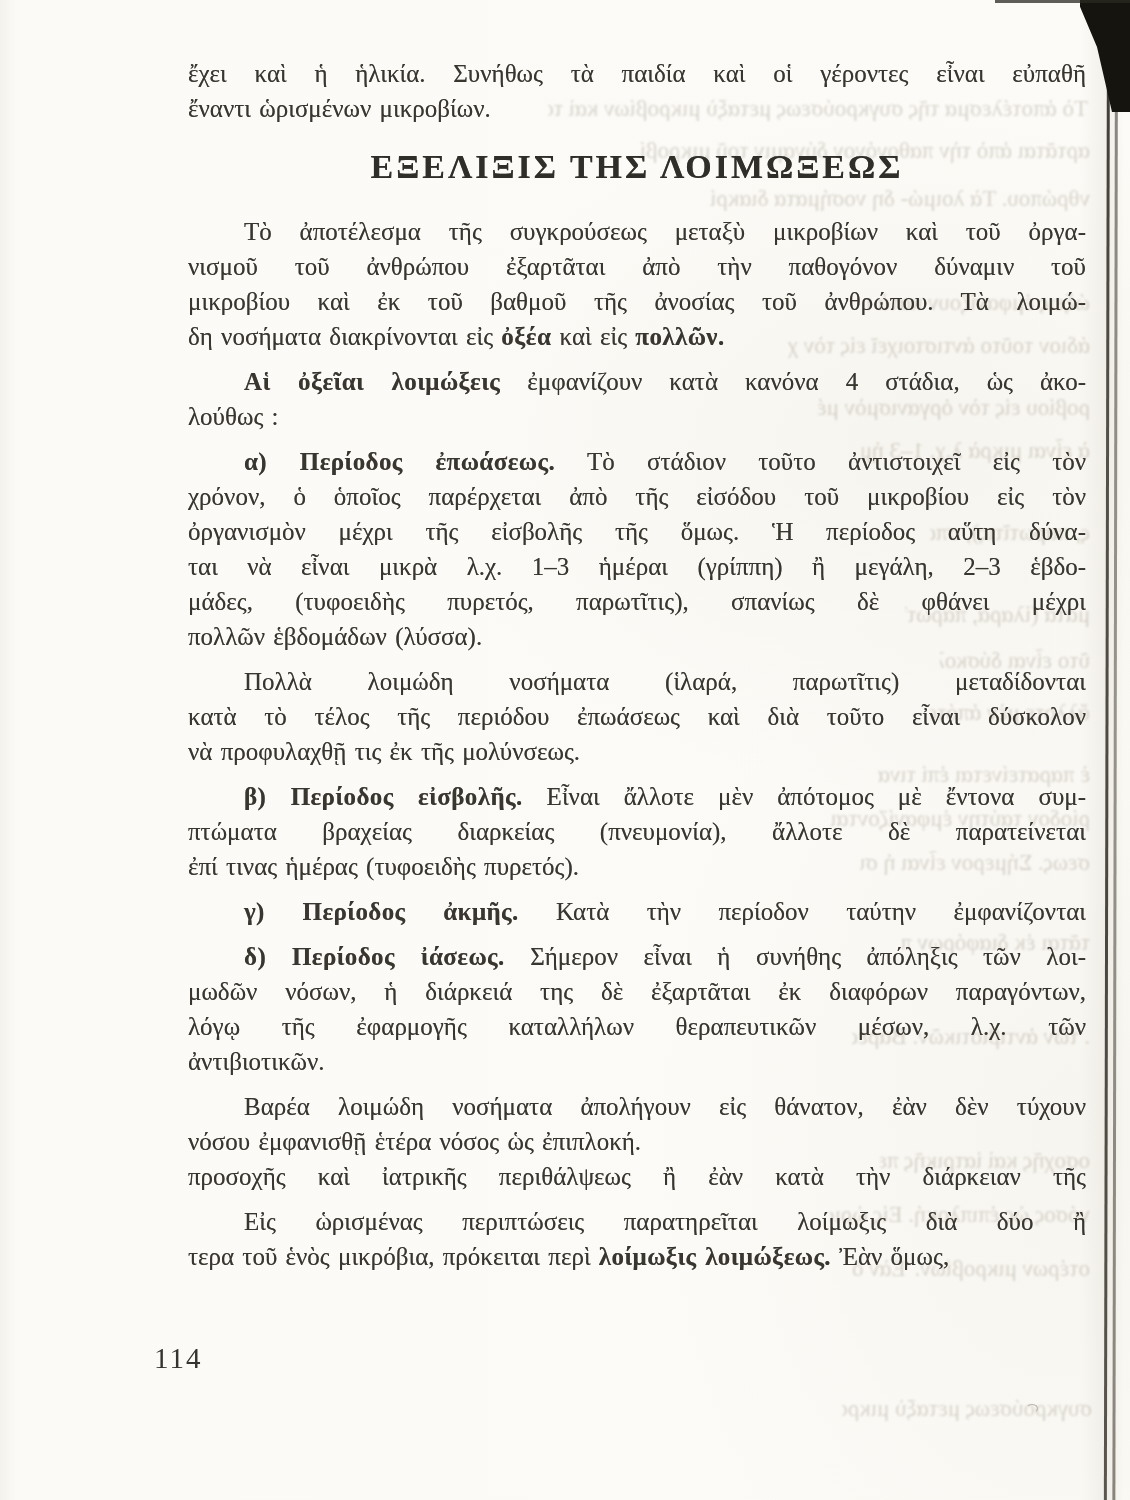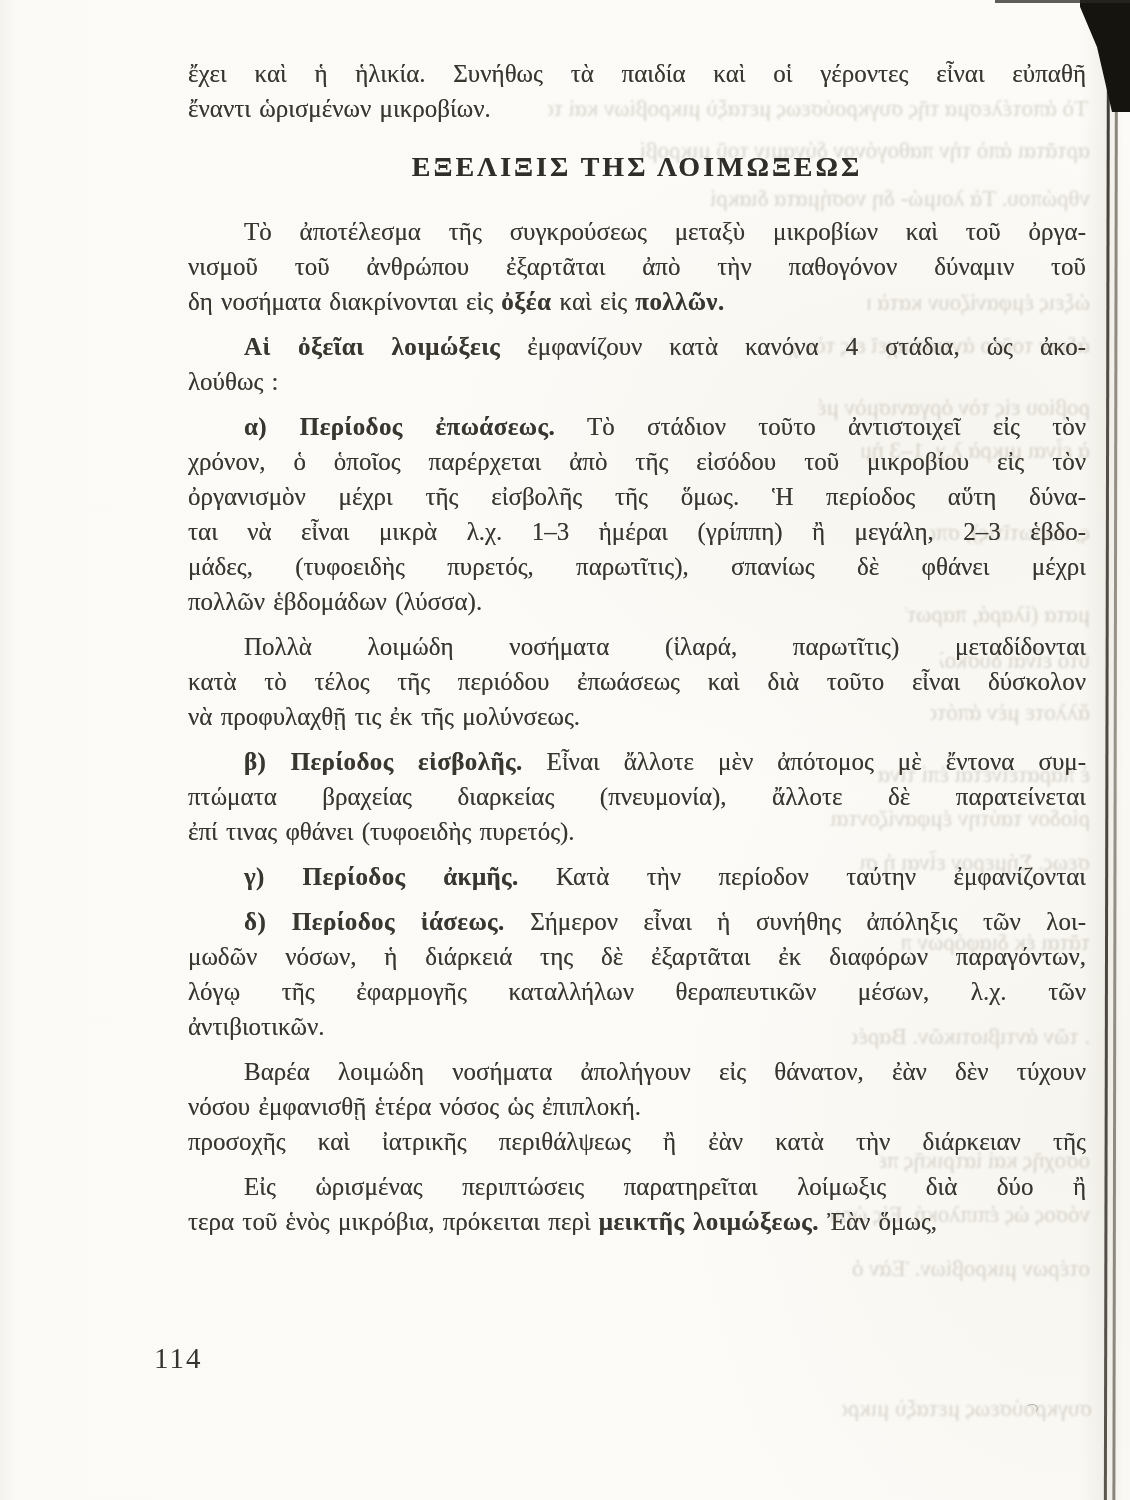--- a/index.html
+++ b/index.html
@@ -42,21 +42,21 @@
   .line.first-indent{padding-left:56px;}
   .para{margin-top:10px;}
   .para:first-child{margin-top:0;}
   #paragraphs .para:first-child{margin-top:0;}
   .para b{font-weight:bold;letter-spacing:.4px;}
 
   #section-heading{
     margin:24px 0 30px 0;
     height:34px;line-height:34px;
     text-align:center;
-    font-size:28px;font-weight:bold;letter-spacing:3px;
+    font-size:34px;font-weight:bold;letter-spacing:3px;
     color:#2f2e28;
     text-shadow:0 0 .5px rgba(47,46,40,.6);
   }
 
   #page-number{
     position:absolute;left:154px;top:1342px;z-index:2;
     font-size:29px;letter-spacing:2px;color:#35342e;
   }
 
   
@@ -118,20 +118,21 @@
         <div class="para">
           <div class="line"><span>ἔχει καὶ ἡ ἡλικία. Συνήθως τὰ παιδία καὶ οἱ γέροντες εἶναι εὐπαθῆ</span></div>
           <div class="line last"><span>ἔναντι ὡρισμένων μικροβίων.</span></div>
         </div>
       </div>
     <h1 id="section-heading">ΕΞΕΛΙΞΙΣ ΤΗΣ ΛΟΙΜΩΞΕΩΣ</h1>
     <div id="paragraphs">
         <div class="para">
           <div class="line first-indent"><span>Τὸ ἀποτέλεσμα τῆς συγκρούσεως μεταξὺ μικροβίων καὶ τοῦ ὀργα-</span></div>
           <div class="line"><span>νισμοῦ τοῦ ἀνθρώπου ἐξαρτᾶται ἀπὸ τὴν παθογόνον δύναμιν τοῦ</span></div>
+          <div class="line"><span>μικροβίου καὶ ἐκ τοῦ βαθμοῦ τῆς ἀνοσίας τοῦ ἀνθρώπου. Τὰ λοιμώ-</span></div>
           <div class="line last"><span>δη νοσήματα διακρίνονται εἰς </span><b>ὀξέα</b><span> καὶ εἰς </span><b>πολλῶν.</b></div>
         </div>
         <div class="para">
           <div class="line first-indent"><b>Αἱ ὀξεῖαι λοιμώξεις</b><span> ἐμφανίζουν κατὰ κανόνα 4 στάδια, ὡς ἀκο-</span></div>
           <div class="line last"><span>λούθως :</span></div>
         </div>
         <div class="para">
           <div class="line first-indent"><b>α) Περίοδος ἐπωάσεως.</b><span> Τὸ στάδιον τοῦτο ἀντιστοιχεῖ εἰς τὸν</span></div>
           <div class="line"><span>χρόνον, ὁ ὁποῖος παρέρχεται ἀπὸ τῆς εἰσόδου τοῦ μικροβίου εἰς τὸν</span></div>
           <div class="line"><span>ὀργανισμὸν μέχρι τῆς εἰσβολῆς τῆς ὅμως. Ἡ περίοδος αὕτη δύνα-</span></div>
@@ -140,39 +141,39 @@
           <div class="line last"><span>πολλῶν ἑβδομάδων (λύσσα).</span></div>
         </div>
         <div class="para">
           <div class="line first-indent"><span>Πολλὰ λοιμώδη νοσήματα (ἱλαρά, παρωτῖτις) μεταδίδονται</span></div>
           <div class="line"><span>κατὰ τὸ τέλος τῆς περιόδου ἐπωάσεως καὶ διὰ τοῦτο εἶναι δύσκολον</span></div>
           <div class="line last"><span>νὰ προφυλαχθῇ τις ἐκ τῆς μολύνσεως.</span></div>
         </div>
         <div class="para">
           <div class="line first-indent"><b>β) Περίοδος εἰσβολῆς.</b><span> Εἶναι ἄλλοτε μὲν ἀπότομος μὲ ἔντονα συμ-</span></div>
           <div class="line"><span>πτώματα βραχείας διαρκείας (πνευμονία), ἄλλοτε δὲ παρατείνεται</span></div>
-          <div class="line last"><span>ἐπί τινας φθάνει (τυφοειδὴς πυρετός).</span></div>
+          <div class="line last"><span>ἐπί τινας ἡμέρας (τυφοειδὴς πυρετός).</span></div>
         </div>
         <div class="para">
           <div class="line first-indent"><b>γ) Περίοδος ἀκμῆς.</b><span> Κατὰ τὴν περίοδον ταύτην ἐμφανίζονται</span></div>
         </div>
         <div class="para">
           <div class="line first-indent"><b>δ) Περίοδος ἰάσεως.</b><span> Σήμερον εἶναι ἡ συνήθης ἀπόληξις τῶν λοι-</span></div>
           <div class="line"><span>μωδῶν νόσων, ἡ διάρκειά της δὲ ἐξαρτᾶται ἐκ διαφόρων παραγόντων,</span></div>
           <div class="line"><span>λόγῳ τῆς ἐφαρμογῆς καταλλήλων θεραπευτικῶν μέσων, λ.χ. τῶν</span></div>
           <div class="line last"><span>ἀντιβιοτικῶν.</span></div>
         </div>
         <div class="para">
           <div class="line first-indent"><span>Βαρέα λοιμώδη νοσήματα ἀπολήγουν εἰς θάνατον, ἐὰν δὲν τύχουν</span></div>
           <div class="line last"><span>νόσου ἐμφανισθῇ ἑτέρα νόσος ὡς ἐπιπλοκή.</span></div>
           <div class="line"><span>προσοχῆς καὶ ἰατρικῆς περιθάλψεως ἢ ἐὰν κατὰ τὴν διάρκειαν τῆς</span></div>
         </div>
         <div class="para">
           <div class="line first-indent"><span>Εἰς ὡρισμένας περιπτώσεις παρατηρεῖται λοίμωξις διὰ δύο ἢ</span></div>
-          <div class="line last"><span>τερα τοῦ ἑνὸς μικρόβια, πρόκειται περὶ </span><b>μεικτῆς λοιμώξεως.</b><span> Ἐὰν ὅμως,</span></div>
+          <div class="line last"><span>τερα τοῦ ἑνὸς μικρόβια, πρόκειται περὶ </span><b>λοίμωξις λοιμώξεως.</b><span> Ἐὰν ὅμως,</span></div>
         </div>
       </div>
   </div>
 
   <div id="page-number">114</div>
 
   <div class="edge-rule-1"></div>
   <div class="edge-rule-2"></div>
   <div class="corner-wedge"></div>
   <div class="top-edge-strip"></div>

